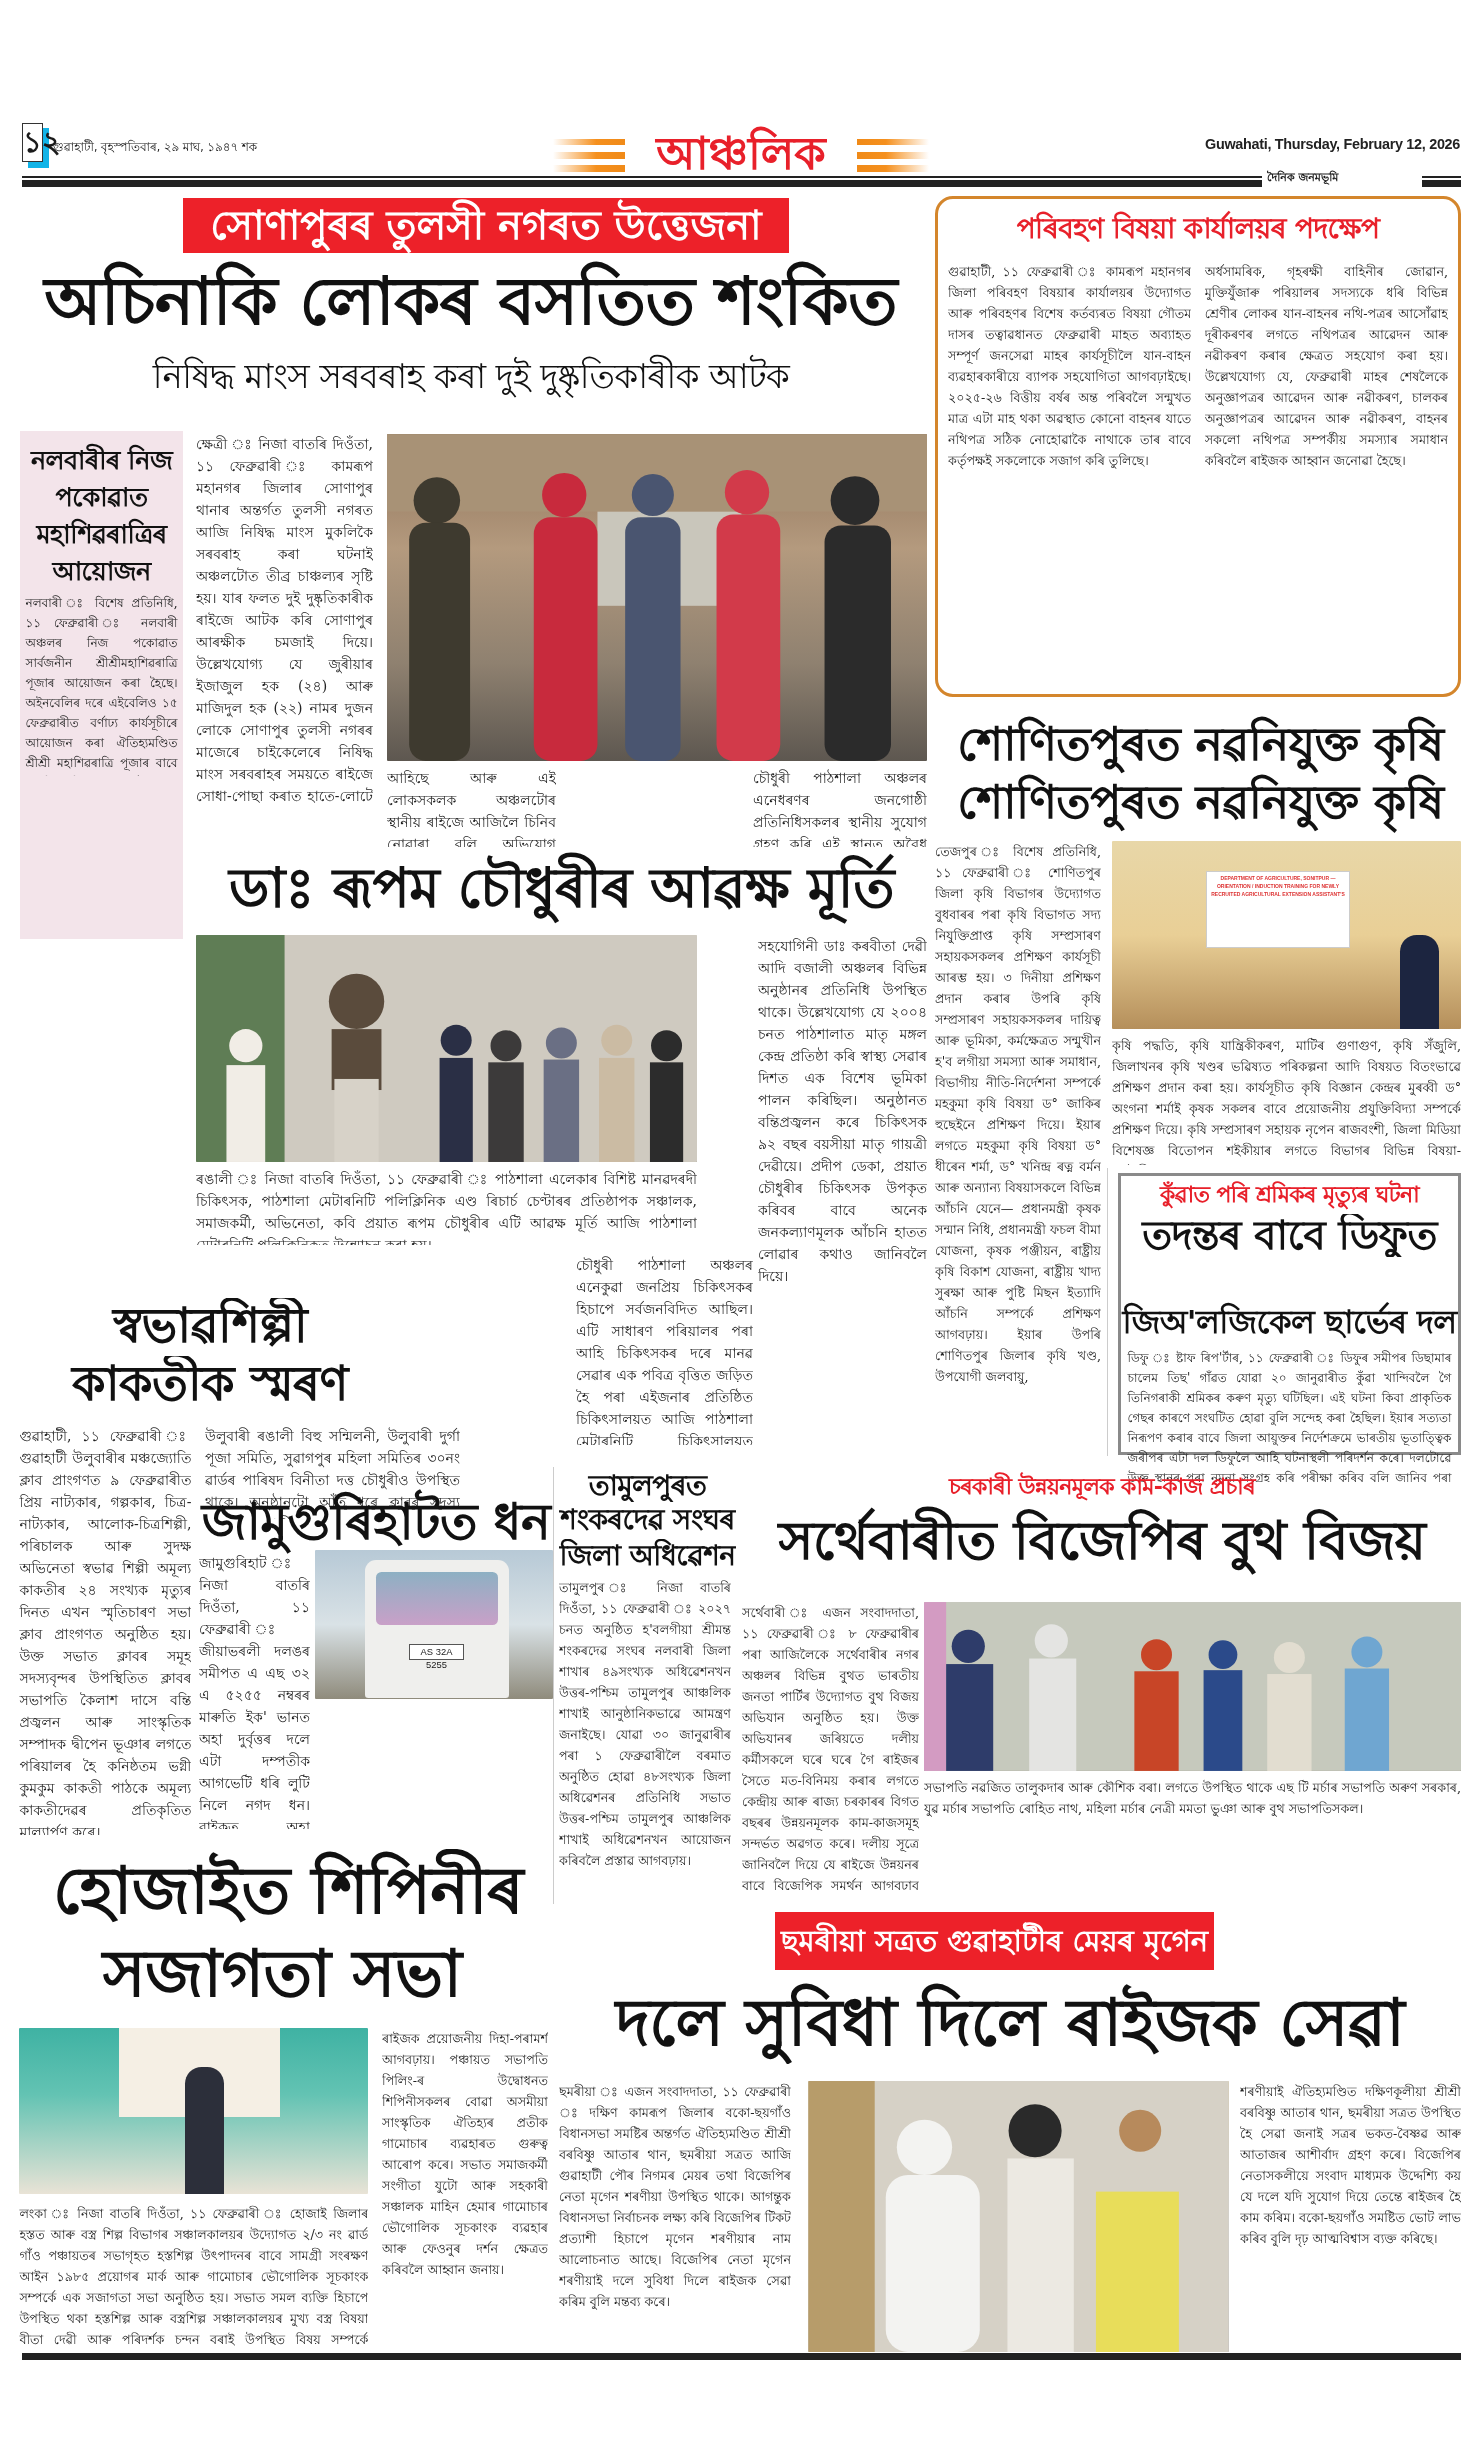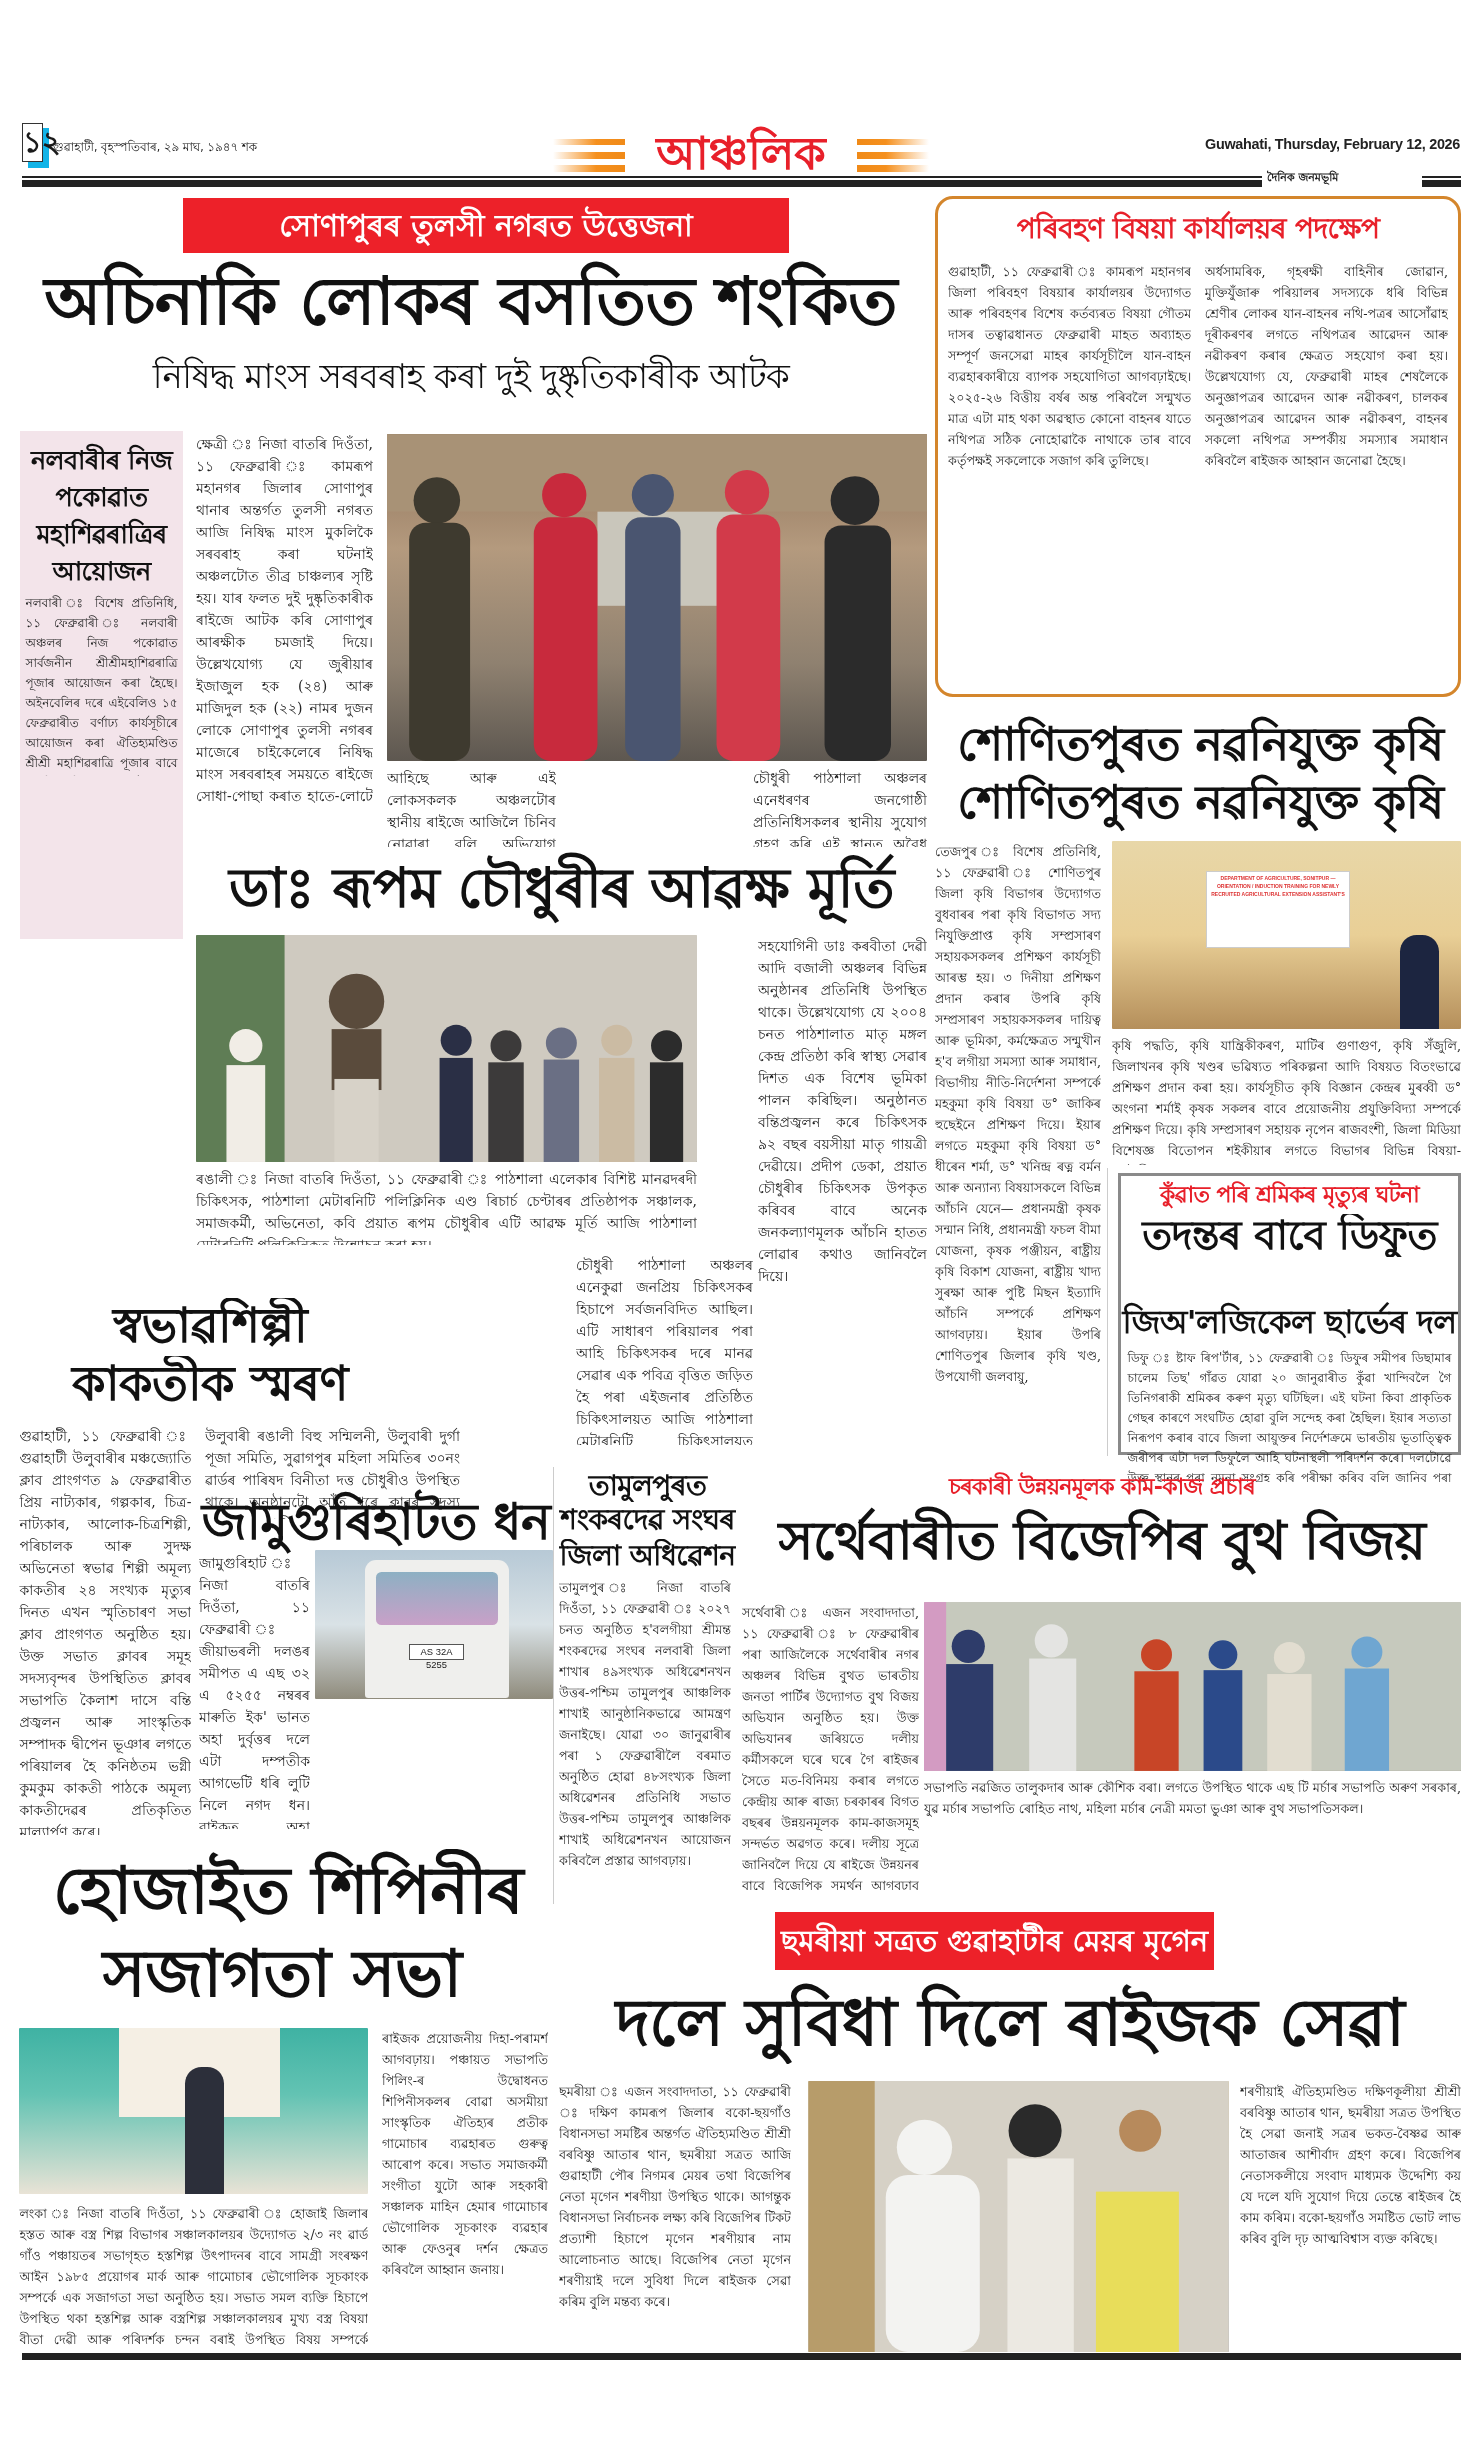--- a/index.html
+++ b/index.html
@@ -50,21 +50,21 @@
 </div>
 <div class="abs logo-text">আঞ্চলিক</div>
 
 <div class="abs date-en">Guwahati, Thursday, February 12, 2026</div>
 <div class="abs rule-thin"></div>
 <div class="abs rule-thick"></div>
 <div class="abs masthead-sub">দৈনিক জনমভূমি</div>
 <div class="abs rule-end"></div>
 <div class="abs rule-end2"></div>
 
-<div class="abs banner-red" style="left:183px;top:198px;width:606px;height:55px;font-size:30px;line-height:55px;">সোণাপুৰৰ তুলসী নগৰত উত্তেজনা</div>
+<div class="abs banner-red" style="left:183px;top:198px;width:606px;height:55px;font-size:40px;line-height:55px;">সোণাপুৰৰ তুলসী নগৰত উত্তেজনা</div>
 <div class="abs hl" style="left:16.6px;top:257px;width:908px;height:94px;font-size:66px;line-height:89px;">অচিনাকি লোকৰ বসতিত শংকিত ৰাইজ</div>
 <div class="abs hl" style="left:111px;top:354px;width:720px;height:50px;font-size:34px;line-height:44px;font-weight:normal;">নিষিদ্ধ মাংস সৰবৰাহ কৰা দুই দুষ্কৃতিকাৰীক আটক</div>
 
 <div class="abs pink" style="left:20px;top:431px;width:163px;height:382px;">
   <div class="hl" style="padding:11px 4.4px 3.3px;font-size:25.5px;line-height:37px;">নলবাৰীৰ নিজ পকোৱাত মহাশিৱৰাত্ৰিৰ আয়োজন</div>
   <div class="body-text" style="padding:0 5.5px;font-size:12px;line-height:20px;height:183px;">নলবাৰী ঃ বিশেষ প্ৰতিনিধি, ১১ ফেব্ৰুৱাৰী ঃ নলবাৰী অঞ্চলৰ নিজ পকোৱাত সাৰ্বজনীন শ্ৰীশ্ৰীমহাশিৱৰাত্ৰি পূজাৰ আয়োজন কৰা হৈছে। অইনবেলিৰ দৰে এইবেলিও ১৫ ফেব্ৰুৱাৰীত বৰ্ণাঢ্য কাৰ্যসূচীৰে আয়োজন কৰা ঐতিহ্যমণ্ডিত শ্ৰীশ্ৰী মহাশিৱৰাত্ৰি পূজাৰ বাবে প্ৰস্তুতি চলিছে। সেই উপলক্ষে পুলিন দত্তক সভাপতি, দুলাল দত্তক কাৰ্যকৰী সভাপতি, অৰুণ সাউদ, জ্যোতিষ মল্ল ডেকা, অনুপ কুমাৰ শৰ্মা, বিপুল কুমাৰ সাউদক উপ-সভাপতি, বাবুল দত্তক সম্পাদক আৰু সঞ্জীৱ ডেকা, কনক বৈশ্য, দীপেশ দত্তক সহকাৰী সম্পাদক হিচাপে লৈ নিজ পকোৱা সাৰ্বজনীন শ্ৰীশ্ৰীমহাশিৱৰাত্ৰি পূজা উদযাপন সমিতি এখন গঠন কৰা হৈছে।</div>
 </div>
 <div class="abs pink body-text" style="left:20px;top:812px;width:163px;height:127px;padding:0 5.5px;font-size:12px;line-height:20px;"></div>
 
 <div class="abs body-text" style="left:196px;top:433px;width:177px;height:376px;">ক্ষেত্ৰী ঃ নিজা বাতৰি দিওঁতা, ১১ ফেব্ৰুৱাৰী ঃ কামৰূপ মহানগৰ জিলাৰ সোণাপুৰ থানাৰ অন্তৰ্গত তুলসী নগৰত আজি নিষিদ্ধ মাংস মুকলিকৈ সৰবৰাহ কৰা ঘটনাই অঞ্চলটোত তীব্ৰ চাঞ্চল্যৰ সৃষ্টি হয়। যাৰ ফলত দুই দুষ্কৃতিকাৰীক ৰাইজে আটক কৰি সোণাপুৰ আৰক্ষীক চমজাই দিয়ে। উল্লেখযোগ্য যে জুৰীয়াৰ ইজাজুল হক (২৪) আৰু মাজিদুল হক (২২) নামৰ দুজন লোকে সোণাপুৰ তুলসী নগৰৰ মাজেৰে চাইকেলেৰে নিষিদ্ধ মাংস সৰবৰাহৰ সময়তে ৰাইজে সোধা-পোছা কৰাত হাতে-লোটে কৰায়ত্ত কৰি সোণাপুৰ আৰক্ষীৰ হাতত গতাই দিয়ে। ইতিমধ্যে এই ঘটনাটোক লৈ সমগ্ৰ অঞ্চলটোত এক আতংকময় পৰিস্থিতিৰ সৃষ্টি হয়। উল্লেখযোগ্য যে তুলসী নগৰ অঞ্চলটোত আজি কিছুদিনৰ পৰা সন্দেহজনক লোকে বাস কৰি</div>

